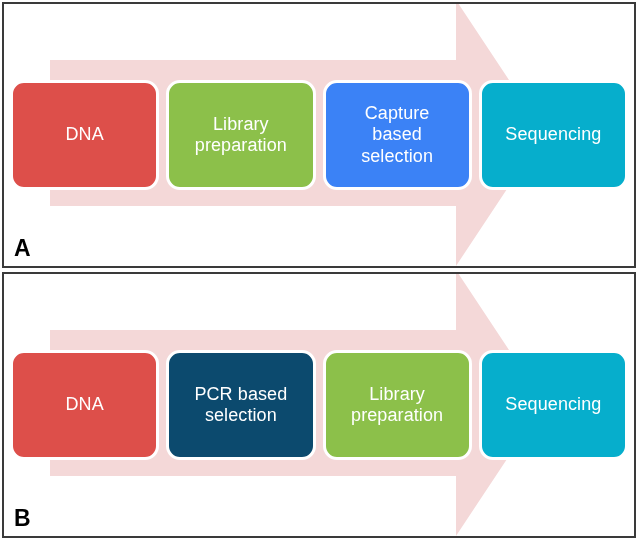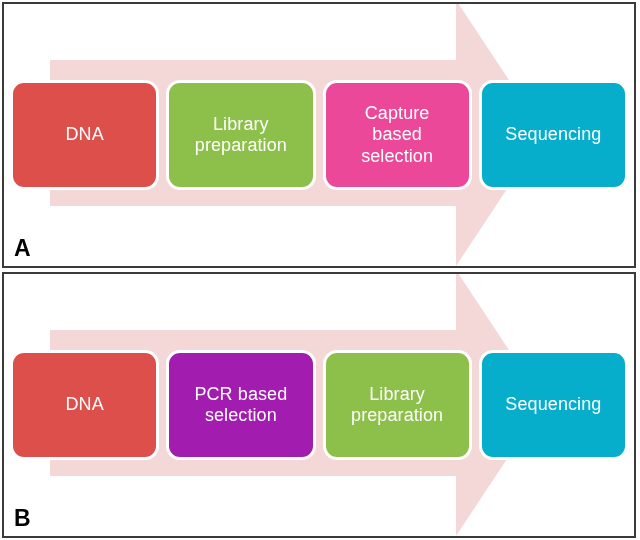--- a/index.html
+++ b/index.html
@@ -90,37 +90,37 @@
 
   <div class="panel panel-a" style="border-color: rgb(58, 58, 58);">
     <svg class="arrow-svg" viewBox="0 0 630 262" preserveAspectRatio="none">
       <polygon points="46,56 452,56 452,-4 540,129 452,262 452,202 46,202" fill="#f4d8d8"></polygon>
     </svg>
 
     <div class="steps">
       <div class="step-box" style="background:#dd4f4a">DNA</div>
       <div class="step-box" style="background:#8cc04a">Library
 preparation</div>
-      <div class="step-box" style="background:#ec4899">Capture
+      <div class="step-box" style="background:#3b82f6">Capture
 based
 selection</div>
       <div class="step-box" style="background:#06aecc">Sequencing</div>
     </div>
 
     <div class="panel-label">A</div>
   </div>
 
   <div class="panel panel-b" style="border-color: rgb(58, 58, 58);">
     <svg class="arrow-svg" viewBox="0 0 630 262" preserveAspectRatio="none">
       <polygon points="46,56 452,56 452,-4 540,129 452,262 452,202 46,202" fill="#f4d8d8"></polygon>
     </svg>
 
     <div class="steps">
       <div class="step-box" style="background:#dd4f4a">DNA</div>
-      <div class="step-box" style="background:#a21caf">PCR based
+      <div class="step-box" style="background:#0c4a6e">PCR based
 selection</div>
       <div class="step-box" style="background:#8cc04a">Library
 preparation</div>
       <div class="step-box" style="background:#06aecc">Sequencing</div>
     </div>
 
     <div class="panel-label">B</div>
   </div>
 
 </div>

